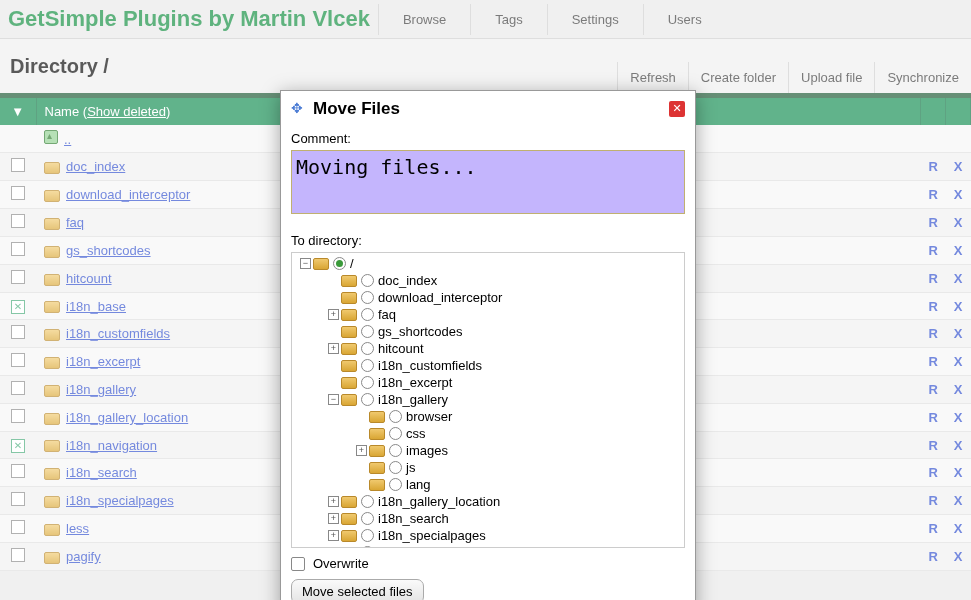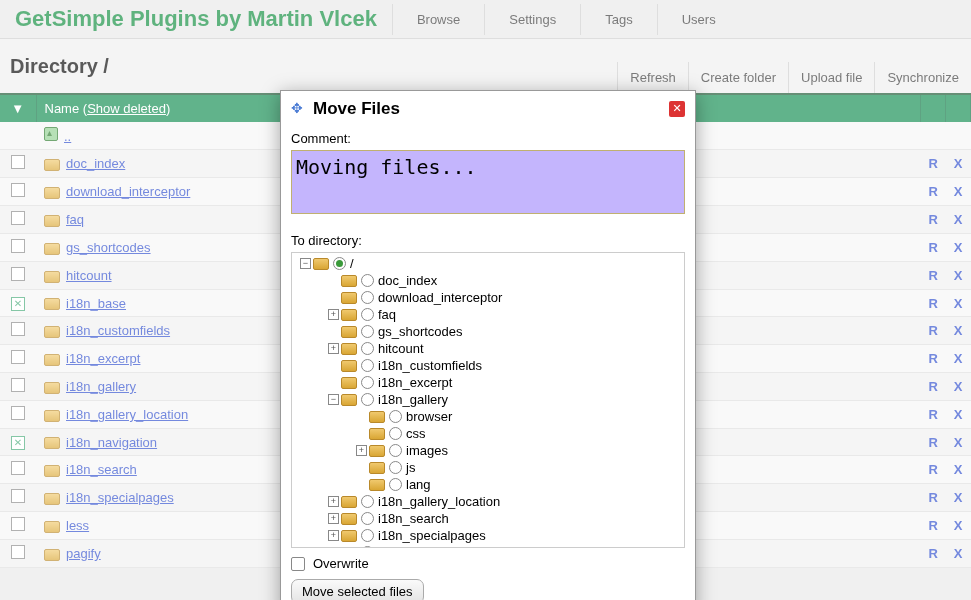--- a/index.html
+++ b/index.html
@@ -1,21 +1,21 @@
 <!DOCTYPE html>
 <html><head>
 <meta charset="utf-8">
 <style>
 * { box-sizing: border-box; margin: 0; padding: 0; }
 body { font-family: Arial, sans-serif; font-size: 13px; background: #e8e8e8; position: relative; width: 971px; height: 600px; overflow: hidden; }
 .header { display: flex; align-items: center; background: #e8e8e8; border-bottom: 1px solid #ccc; }
-.logo { padding: 6px 15px; font-size: 22px; font-weight: bold; color: #0a8a3a; }
+.logo { padding: 6px 8px; font-size: 22px; font-weight: bold; color: #0a8a3a; }
 .nav { display: flex; flex: 1; }
 .nav-item { padding: 8px 24px; border-left: 1px solid #ccc; color: #333; cursor: pointer; }
-.subbar { display: flex; align-items: center; background: #eee; border-bottom: 2px solid #14532d; }
+.subbar { display: flex; align-items: center; background: #eee; border-bottom: 5px solid #14532d; }
 .dir-label { font-size: 20px; font-weight: bold; padding: 8px 10px; flex: 1; }
 .actions { display: flex; }
 .action { padding: 8px 12px; border-left: 1px solid #ccc; color: #333; cursor: pointer; font-size: 13px; margin-top: 23px; }
 .table { width: 100%; border-collapse: collapse; }
 .thead th { background: #0d8a4e; color: #fff; text-align: left; padding: 6px 8px; font-weight: normal; border-right: 1px solid #0a7040; }
 .thead th:first-child { width: 36px; text-align: center; }
 .thead th:nth-child(2) { }
 .thead th.col-comment { }
 .thead th.col-r { width: 24px; }
 .thead th.col-x { width: 24px; }
@@ -54,22 +54,22 @@
 .btn { padding: 4px 10px; border: 1px solid #aaa; background: linear-gradient(#fafafa,#e4e4e4); border-radius: 7px; cursor: pointer; font-size: 13px; }
 .sort-icon { color: #fff; }
 </style>
 </head>
 <body>
 
 <div class="header">
   <div class="logo">GetSimple Plugins by Martin Vlcek</div>
   <div class="nav" id="nav">
       <div class="nav-item">Browse</div>
+      <div class="nav-item">Tags</div>
       <div class="nav-item">Settings</div>
-      <div class="nav-item">Tags</div>
       <div class="nav-item">Users</div>
     </div>
 </div>
 <div class="subbar">
   <div class="dir-label">Directory /</div>
   <div class="actions" id="actions">
       <div class="action">Refresh</div>
       <div class="action">Create folder</div>
       <div class="action">Upload file</div>
       <div class="action">Synchronize</div>

